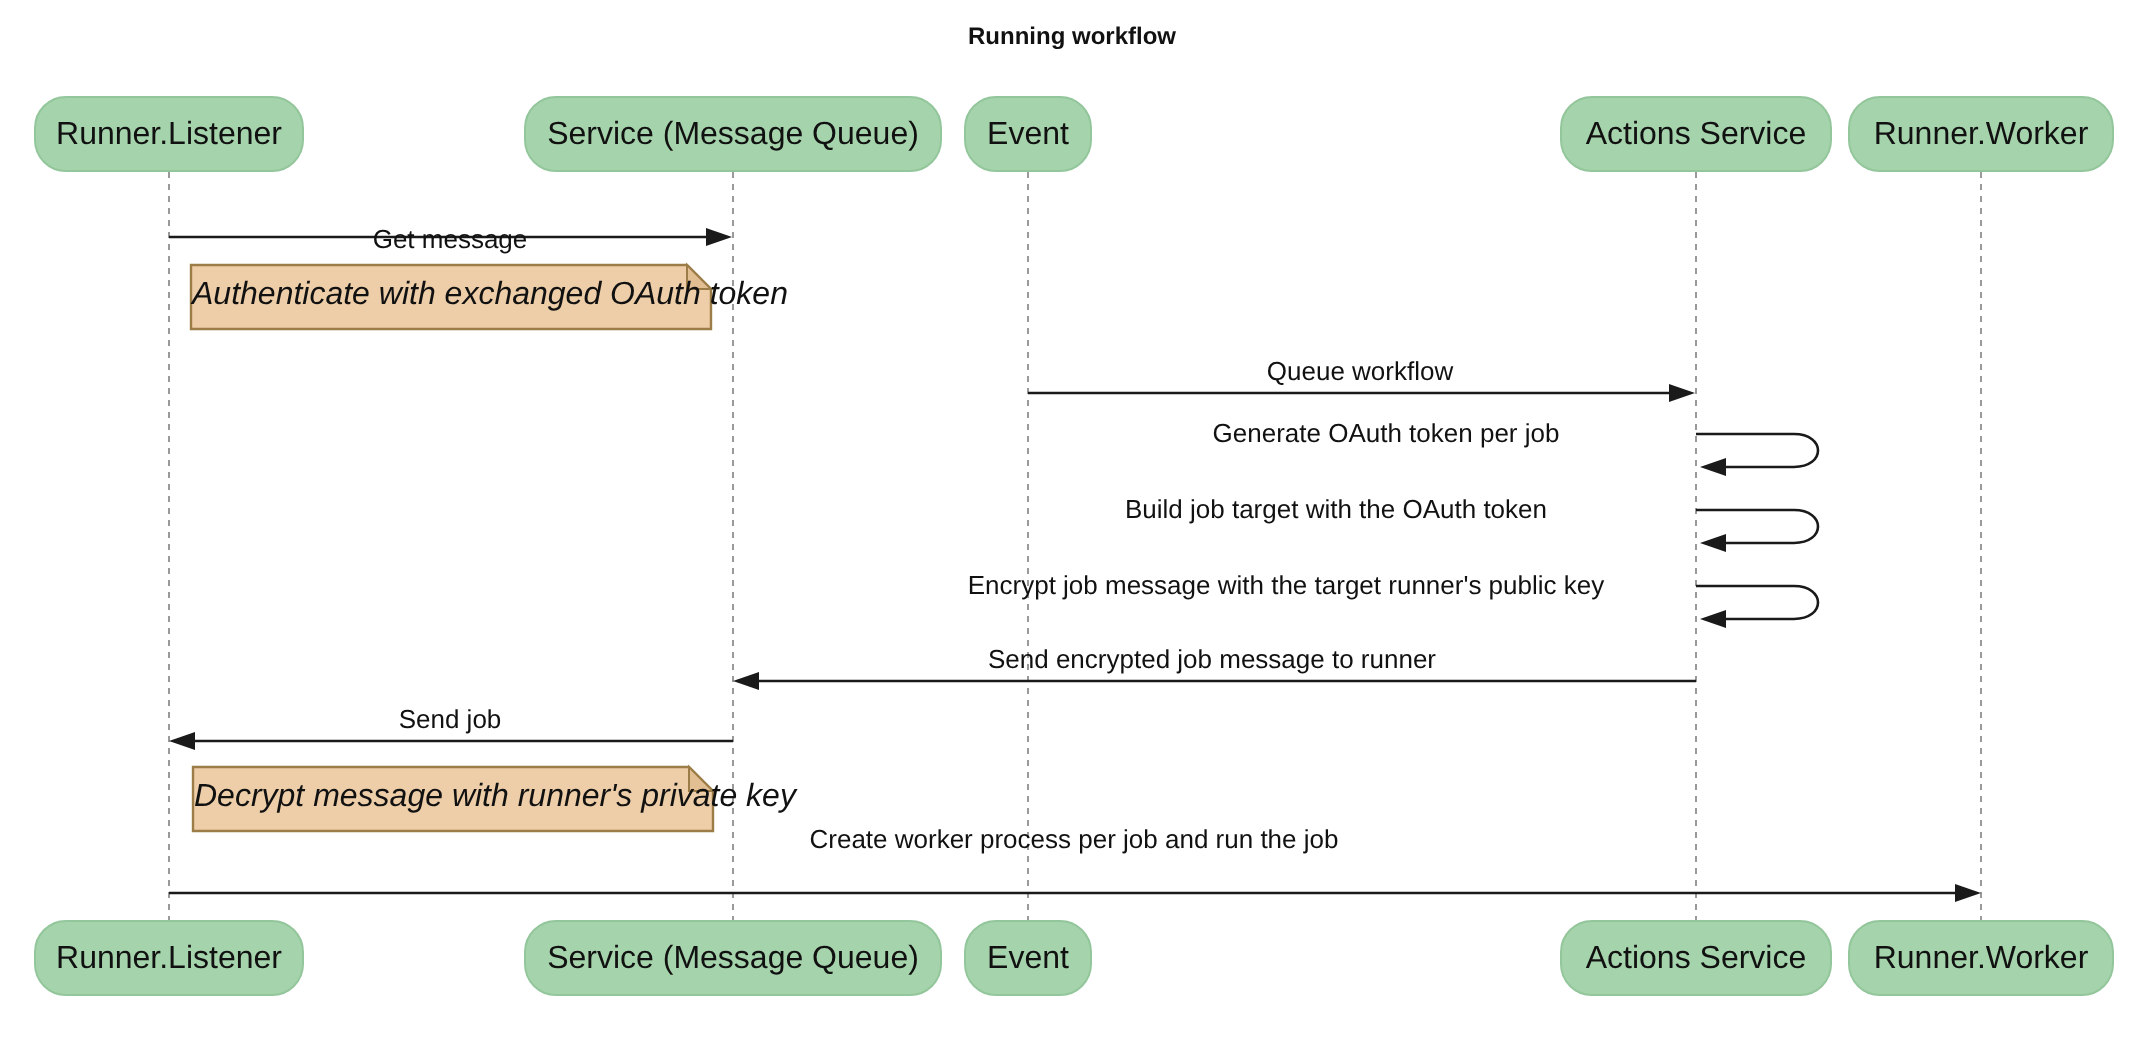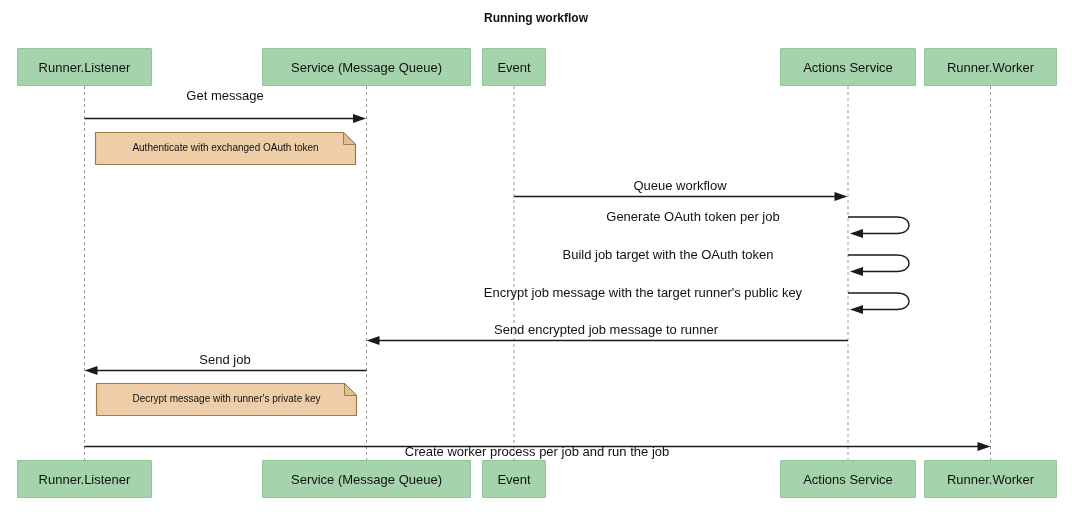--- a/index.html
+++ b/index.html
@@ -25,29 +25,29 @@
   .loop-path{stroke:var(--line);stroke-width:1.3;fill:none;}
   .note-body{fill:var(--note-fill);stroke:var(--note-border);stroke-width:1.2;}
   .note-fold{fill:var(--note-fold-fill);stroke:var(--note-border);stroke-width:1;}
   .title{
     position:absolute;left:0;top:11px;width:1072px;text-align:center;
     font-size:12px;font-weight:bold;
   }
   .actor{
     position:absolute;height:38px;line-height:38px;text-align:center;
     background:var(--actor-fill);border:1px solid var(--actor-border);
-    border-radius:1px;font-size:13px;box-sizing:border-box;
+    border-radius:16px;font-size:16px;box-sizing:border-box;
   }
   .msg-label{
     position:absolute;font-size:13px;text-align:center;white-space:nowrap;
   }
   .msg-label.right{}
   .note-label{
-    position:absolute;font-size:10px;text-align:center;white-space:nowrap;
-    line-height:32px;height:24px;
+    position:absolute;font-size:16px;text-align:center;white-space:nowrap;
+    line-height:32px;height:24px;font-style:italic;
   }
 </style>
 </head>
 <body>
 
 <div id="diagram">
 
   <svg id="diagram-svg" viewBox="0 0 1072 523">
 
     <line class="lifeline" x1="84.5" y1="86" x2="84.5" y2="460"></line>
@@ -91,25 +91,25 @@
   <div class="actor" style="left:482px;top:48px;width:64px;">Event</div>
   <div class="actor" style="left:780px;top:48px;width:136px;">Actions Service</div>
   <div class="actor" style="left:924px;top:48px;width:133px;">Runner.Worker</div>
 
   <div class="actor" style="left:17px;top:460px;width:135px;">Runner.Listener</div>
   <div class="actor" style="left:262px;top:460px;width:209px;">Service (Message Queue)</div>
   <div class="actor" style="left:482px;top:460px;width:64px;">Event</div>
   <div class="actor" style="left:780px;top:460px;width:136px;">Actions Service</div>
   <div class="actor" style="left:924px;top:460px;width:133px;">Runner.Worker</div>
 
-  <div class="msg-label" style="left:75px;top:88px;width:300px;">Get message</div>
+  <div class="msg-label" style="left:75px;top:112px;width:300px;">Get message</div>
   <div class="msg-label" style="left:530px;top:178px;width:300px;">Queue workflow</div>
   <div class="msg-label right" style="left:543px;top:209px;width:300px;">Generate OAuth token per job</div>
   <div class="msg-label right" style="left:493px;top:247px;width:350px;">Build job target with the OAuth token</div>
   <div class="msg-label right" style="left:443px;top:285px;width:400px;">Encrypt job message with the target runner's public key</div>
   <div class="msg-label" style="left:456px;top:322px;width:300px;text-align:center;">Send encrypted job message to runner</div>
   <div class="msg-label" style="left:75px;top:352px;width:300px;">Send job</div>
-  <div class="msg-label" style="left:387px;top:444px;width:300px;">Create worker process per job and run the job</div>
+  <div class="msg-label" style="left:387px;top:412px;width:300px;">Create worker process per job and run the job</div>
 
   <div class="note-label" style="left:96px;top:132px;width:259px;">Authenticate with exchanged OAuth token</div>
   <div class="note-label" style="left:97px;top:383px;width:259px;">Decrypt message with runner's private key</div>
 
 </div>
 
 </body></html>

